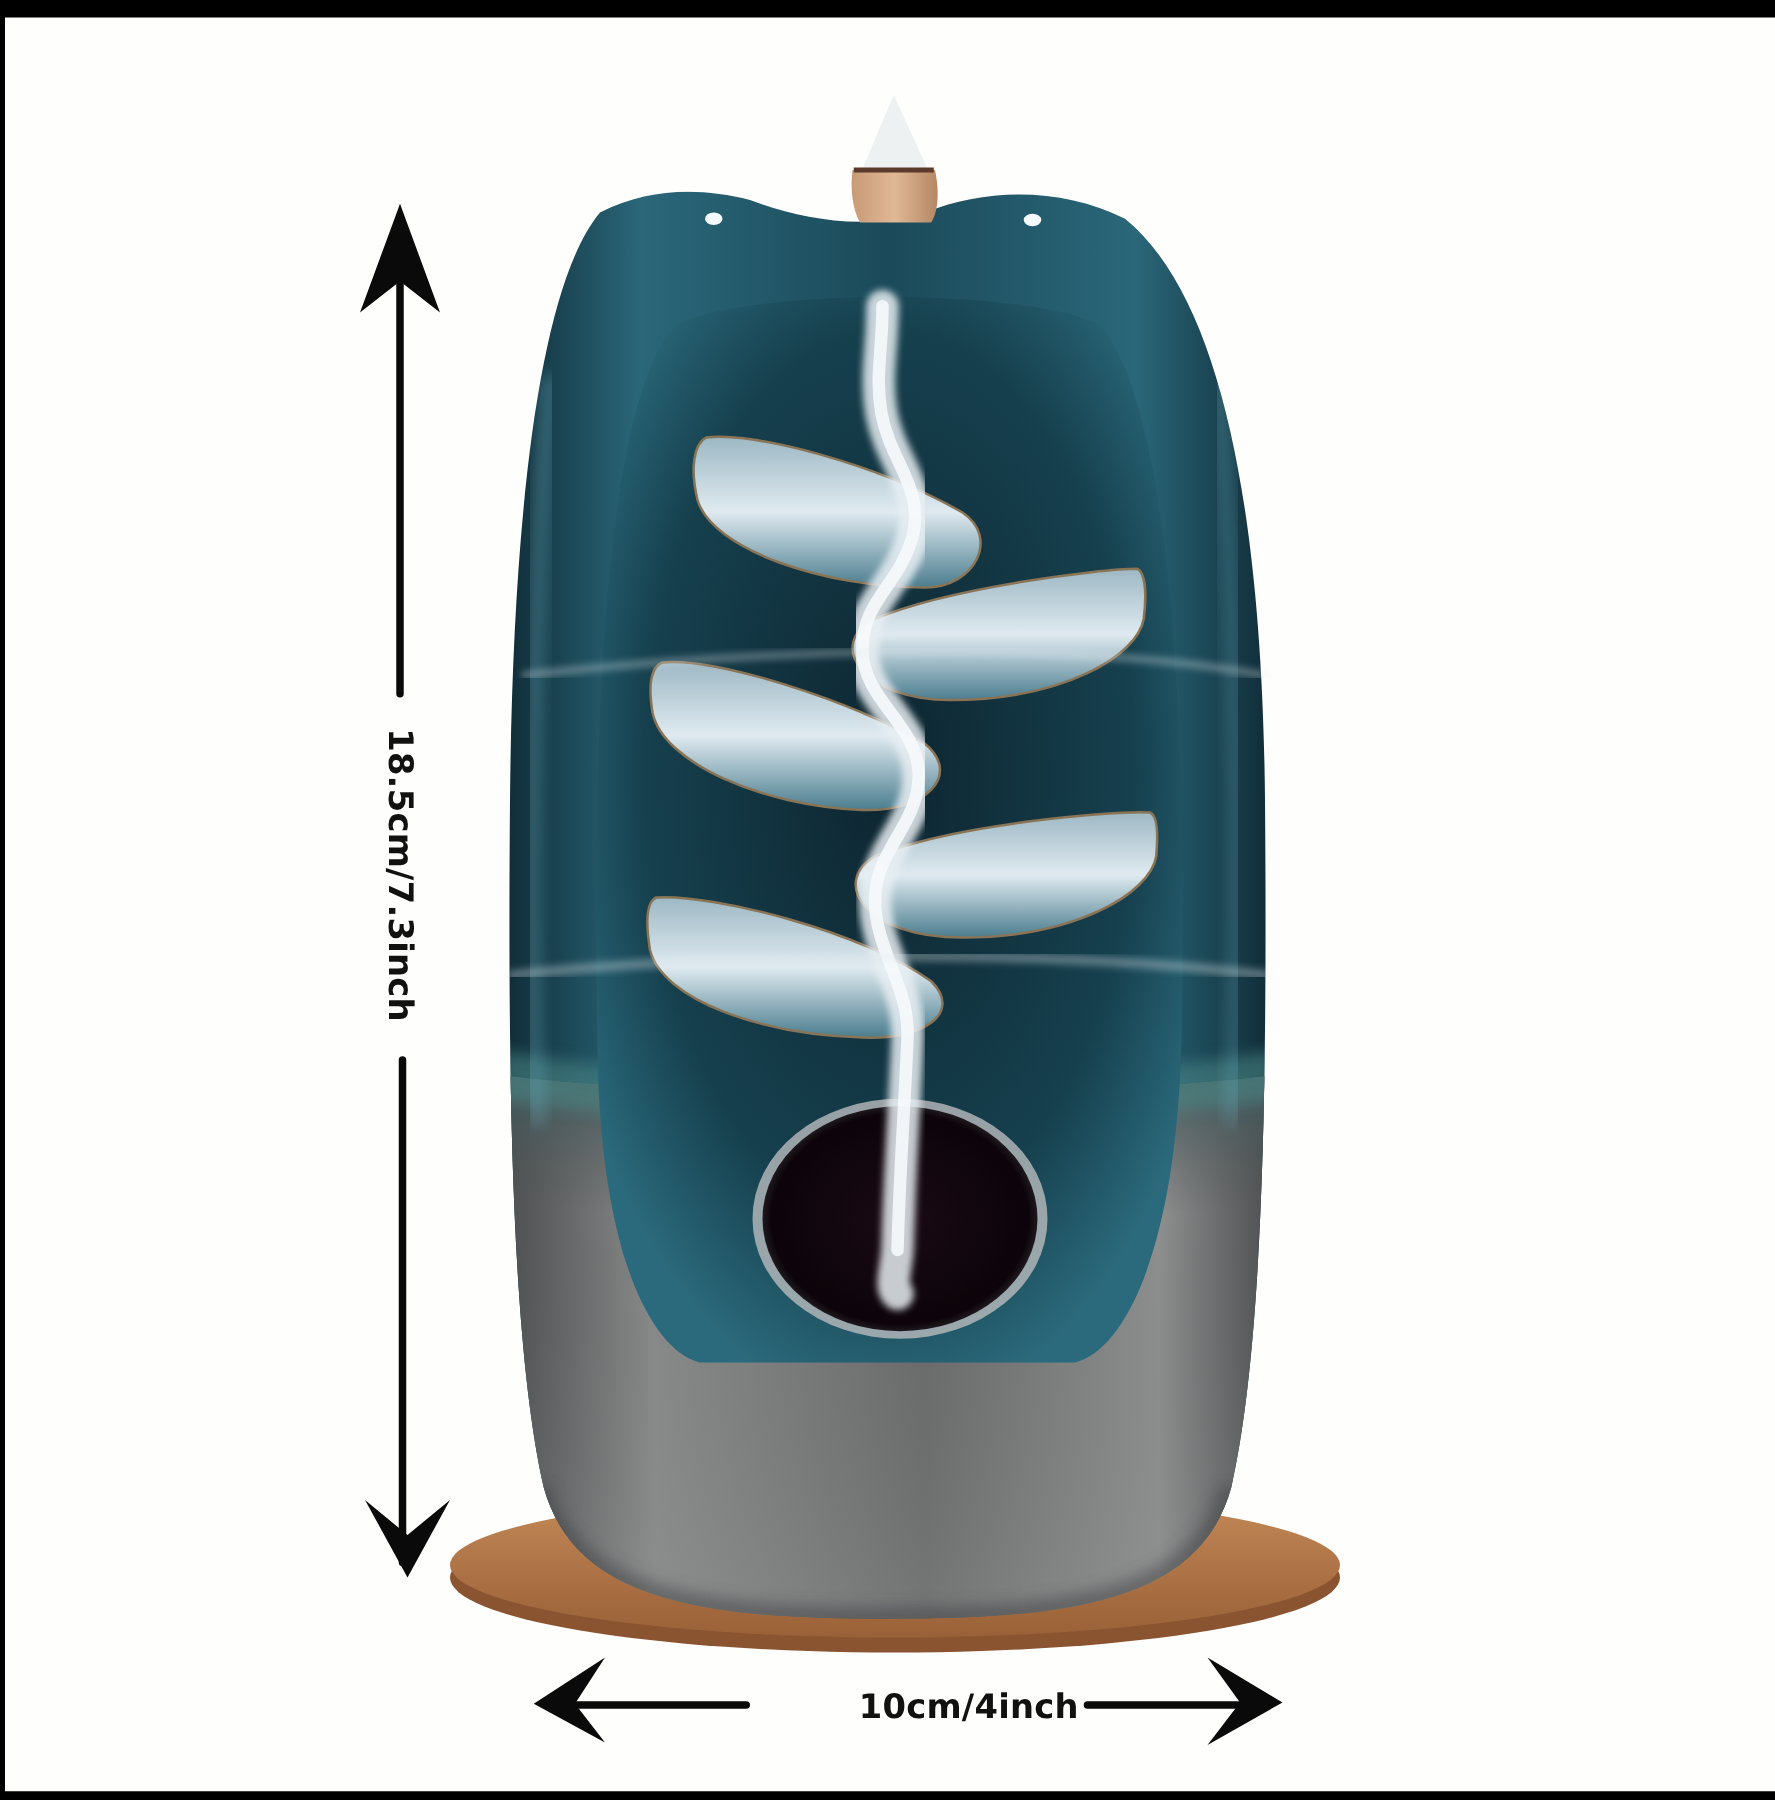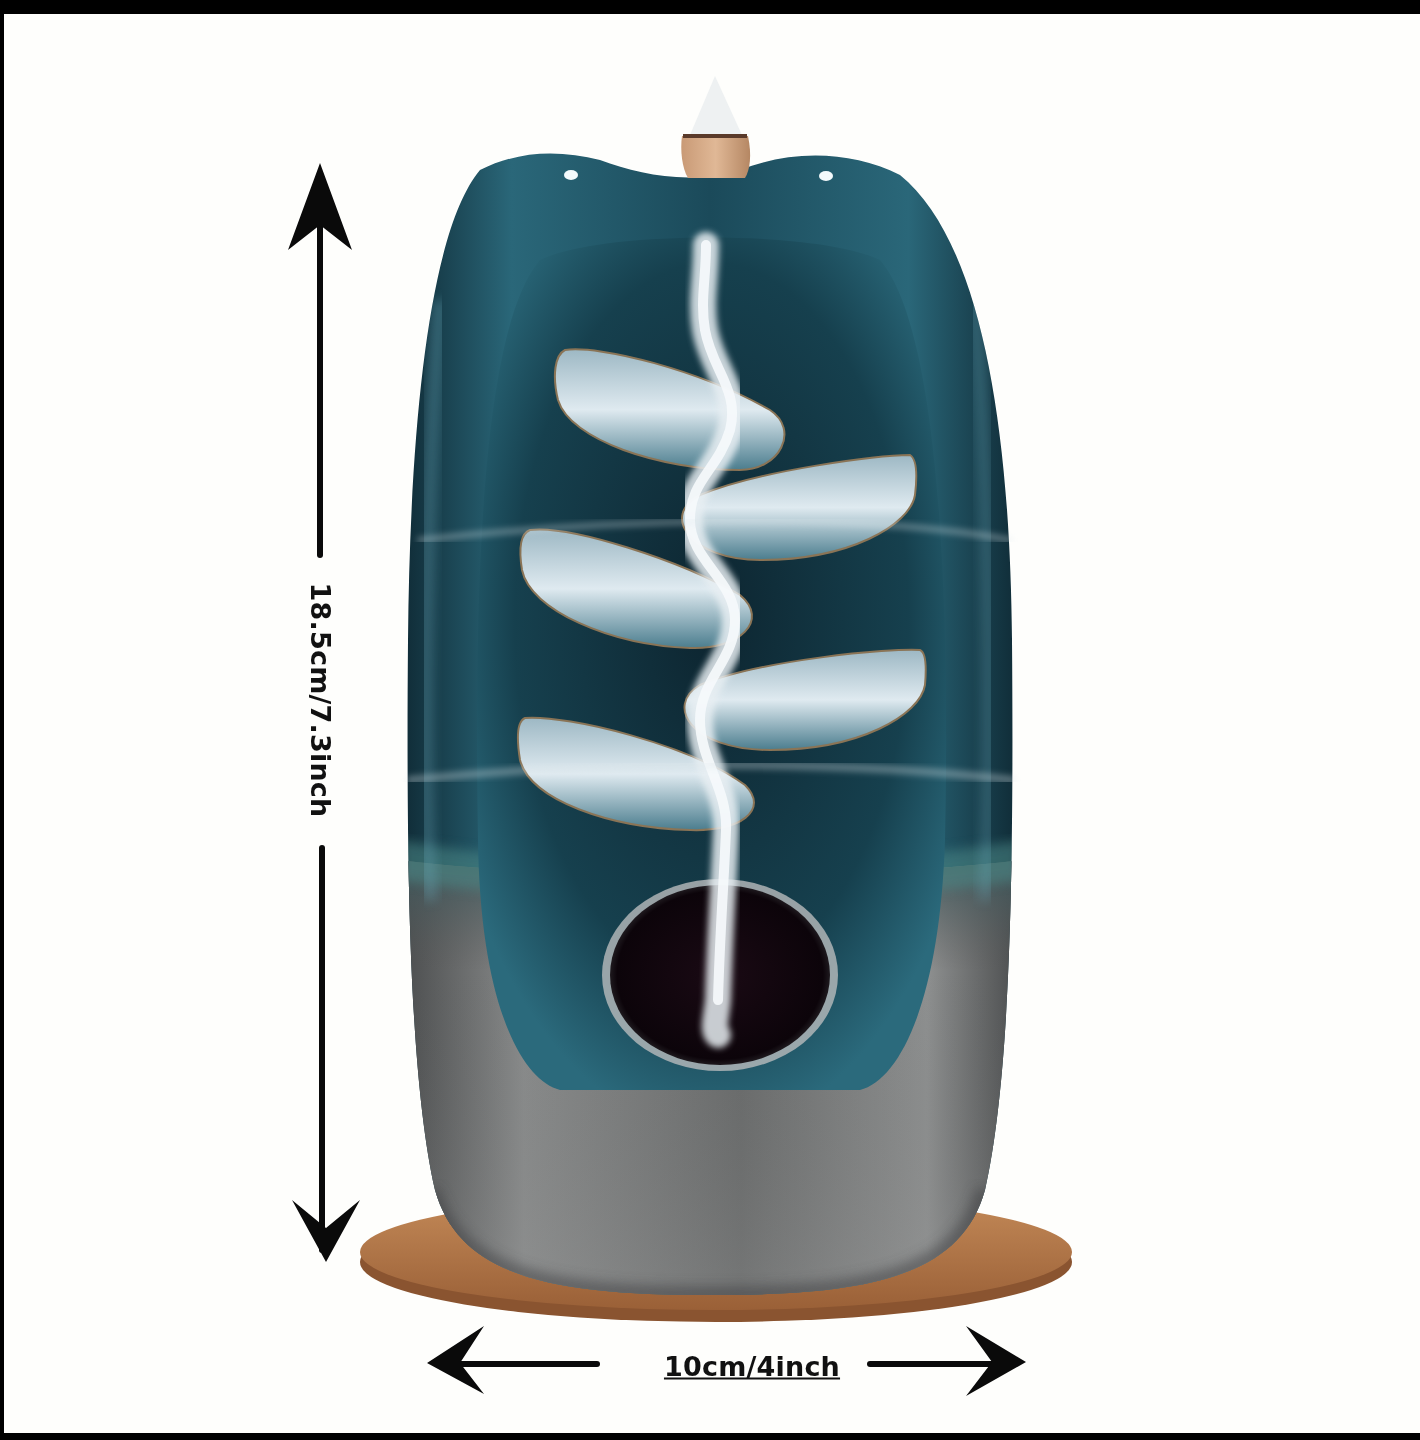--- a/index.html
+++ b/index.html
@@ -10,21 +10,21 @@
     }
     .scene { position: absolute; left: 0; top: 0; }
     .dim-label {
       position: absolute; font-family: "DejaVu Sans", sans-serif; font-weight: bold;
       color: #111; font-size: 27px; white-space: nowrap; letter-spacing: 0.2px;
     }
     .dim-label.vertical {
       left: 316px; top: 686px; transform: translate(-50%, -50%) rotate(90deg);
     }
     .dim-label.horizontal {
-      left: 748px; top: 1352px; transform: translate(-50%, -50%); text-decoration: underline;
+      left: 771px; top: 1352px; transform: translate(-50%, -50%);
     }
   </style>
 </head>
 <body>
 
 <div class="canvas">
   <svg class="scene" width="1416" height="1419" viewBox="4 14 1416 1419">
     <defs>
       <linearGradient id="bodyGrad" x1="0" y1="0" x2="1" y2="0">
         <stop offset="0" stop-color="#0f2a35"></stop>

